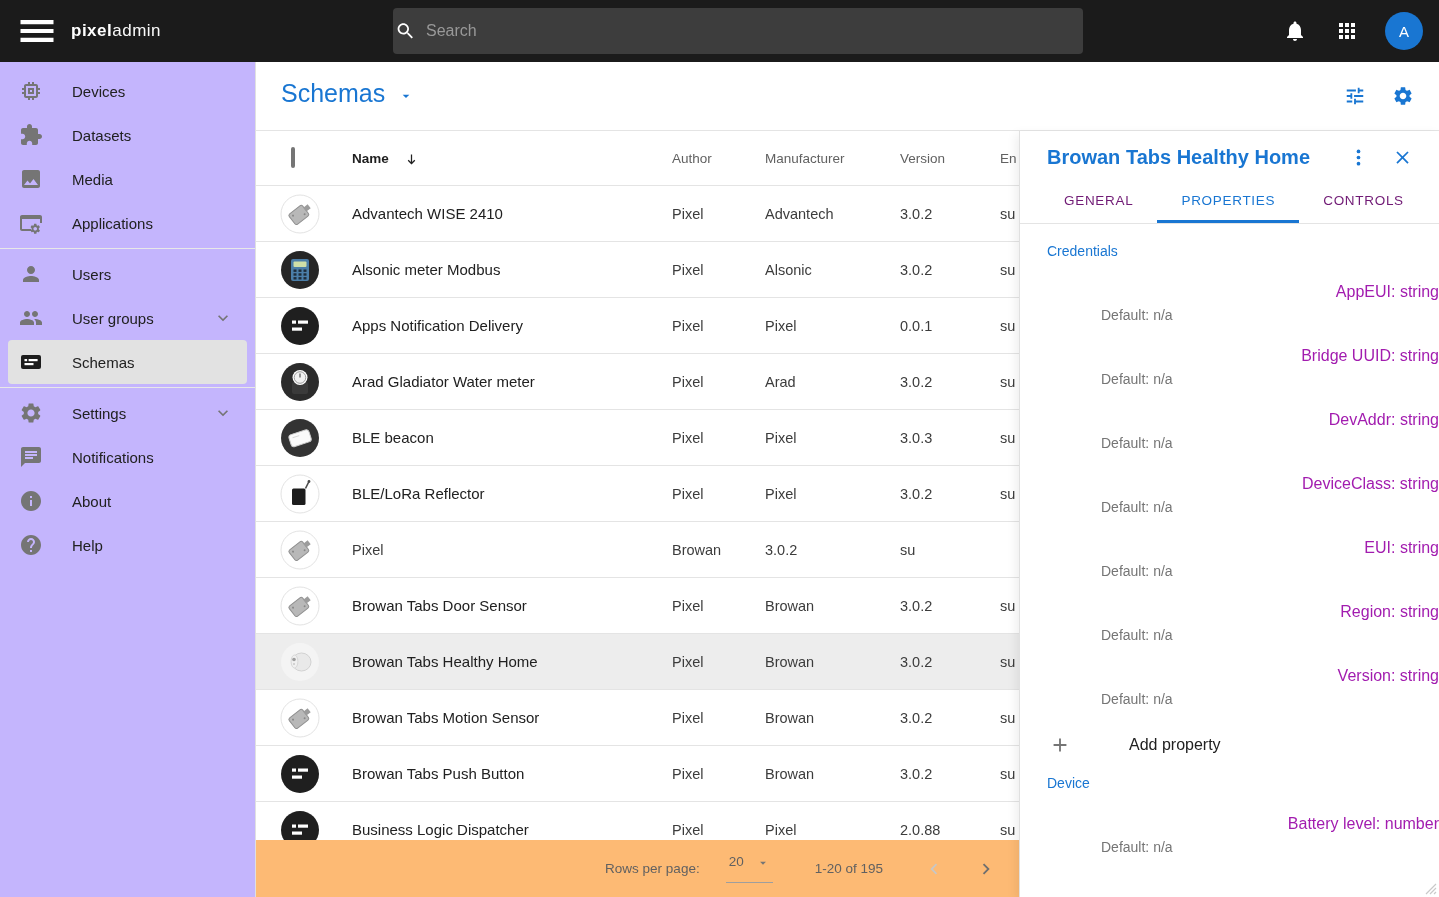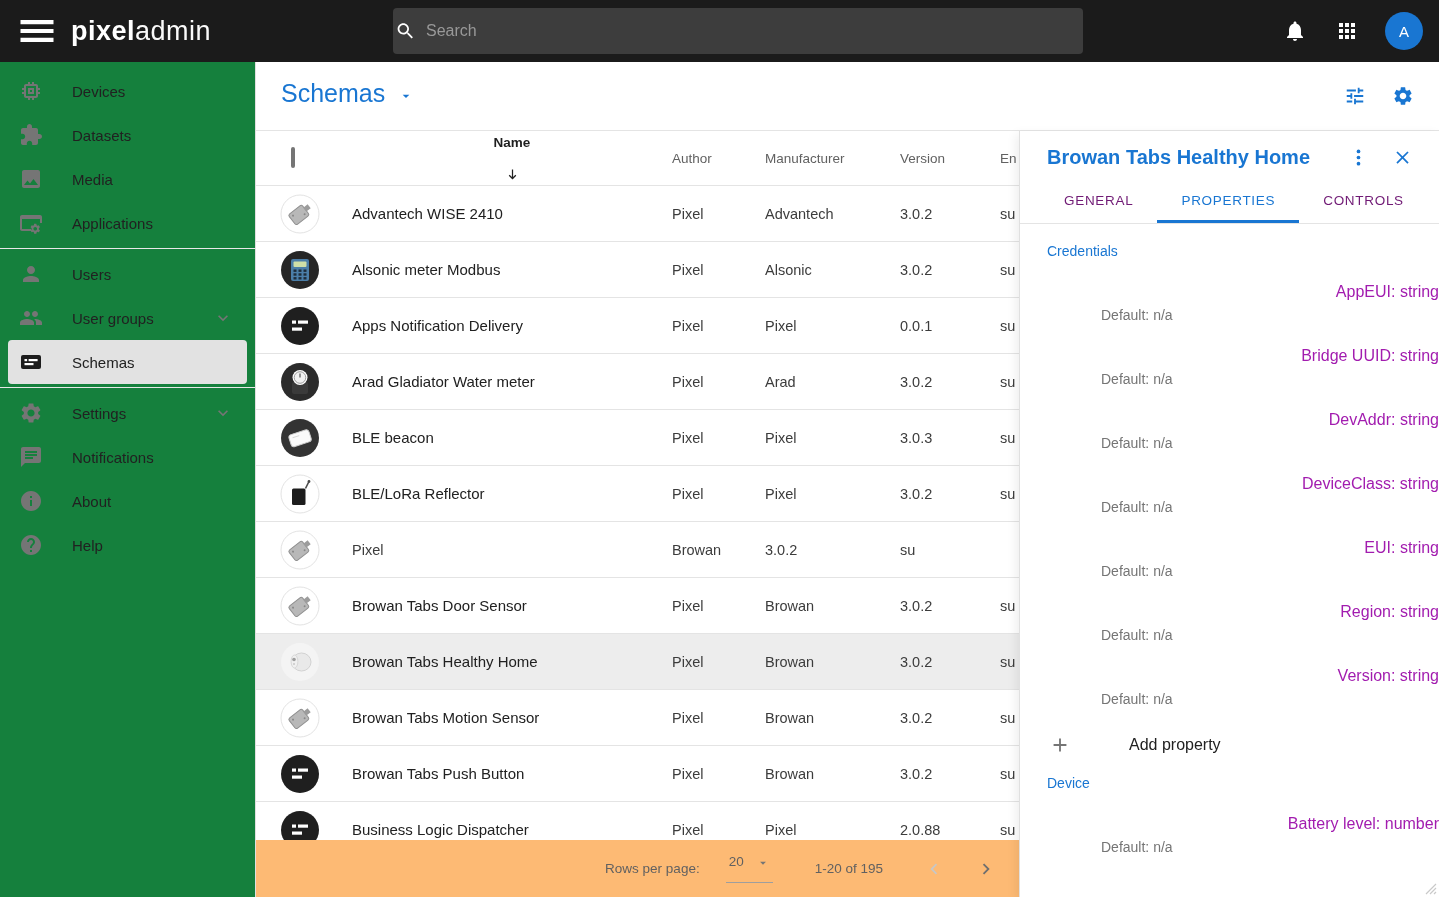--- a/index.html
+++ b/index.html
@@ -6,36 +6,36 @@
   html,body { width:1439px; height:897px; }
   body { position:relative; overflow:hidden; background:#fff;
          font-family:"Liberation Sans", sans-serif; color:#212121; }
 
   
   .topbar { position:absolute; left:0; top:0; width:1439px; height:62px;
             background:#1b1b1b; display:flex; align-items:center; z-index:50; }
   .icon-btn { background:none; border:none; cursor:pointer; display:flex;
               align-items:center; justify-content:center; padding:0; }
   .hamburger { margin-left:15px; width:44px; height:44px; }
-  .logo { margin-left:12px; font-size:27px; color:#fff; letter-spacing:.5px; white-space:nowrap; }
+  .logo { margin-left:12px; font-size:17px; color:#fff; letter-spacing:.5px; white-space:nowrap; }
   .logo .b { font-weight:700; }
   .logo .l { font-weight:300; color:#fafafa; }
   .search { position:absolute; left:393px; top:8px; width:690px; height:46px;
             background:#3d3d3d; border-radius:4px; display:flex; align-items:center; padding:0 2px; }
   .search input { background:transparent; border:none; outline:none; color:#e0e0e0;
                   font-size:16px; margin-left:10px; width:100%; font-family:inherit; }
   .search input::placeholder { color:#999; }
   .topbar-right { position:absolute; right:16px; top:0; height:62px; display:flex; align-items:center; }
   .bell-btn, .grid-btn { width:24px; height:24px; }
   .grid-btn { margin-left:28px; }
   .avatar { margin-left:26px; width:38px; height:38px; border-radius:50%; background:#1976d2;
             color:#fff; font-size:15px; display:flex; align-items:center; justify-content:center; cursor:pointer; }
 
   
-  .sidebar { position:absolute; left:0; top:62px; width:256px; bottom:0; background:#15803d;
+  .sidebar { position:absolute; left:0; top:62px; width:256px; bottom:0; background:#c4b5fd;
              border-right:1px solid #e0e0e0; padding-top:7px; z-index:10; }
   .side-item { height:44px; display:flex; align-items:center; margin:0 8px;
                border-radius:4px; cursor:pointer; }
   .side-item .s-icon { width:24px; height:24px; margin-left:11px; color:#757575; flex:none; }
   .side-item .s-label { margin-left:29px; font-size:15px; color:#212121; }
   .side-item .s-chevron { margin-left:auto; margin-right:14px; width:20px; height:20px; color:#757575; }
   .side-item.selected { background:#e2e2e2; }
   .side-item.selected .s-icon { color:#1d1d1d; }
   .side-divider { height:1px; background:#e8e8e8; margin:3px 0; }
 
@@ -50,21 +50,21 @@
 
   
   .table-region { position:absolute; left:256px; top:131px; right:0; bottom:0;
                   overflow:hidden; background:#fff; z-index:5; }
   .schema-table { width:844px; }
   .trow { display:grid; grid-template-columns:96px 320px 93px 135px 100px 100px;
           align-items:center; height:56px; border-bottom:1px solid #e4e4e4; }
   .trow.selected { background:#ededed; }
   .thead-row { height:55px; border-bottom:1px solid #e4e4e4; cursor:default; }
   .th { font-size:13.5px; color:#616161; }
-  .th-name { font-weight:700; color:#1f1f1f; display:flex; align-items:center; gap:15px;flex-direction:column; }
+  .th-name { font-weight:700; color:#1f1f1f; display:flex; align-items:center; gap:15px; }
   .sort-arrow { width:15px; height:15px; color:#212121; margin-top:2px; }
   .checkbox { margin-left:35px; width:18px; height:18px; border:2px solid #757575;
               border-radius:2px; background:#fff; cursor:pointer; }
   .row-icon { display:block; margin-left:24px; width:40px; height:40px; }
   .cell { font-size:14.5px; color:#3c3c3c; white-space:nowrap; overflow:hidden; }
   .cell-name { font-size:15px; color:#212121; }
   .data-row { cursor:pointer; }
 
   
   .paginator { position:absolute; left:0; bottom:0; width:763px; height:57px; background:#fdba74;

